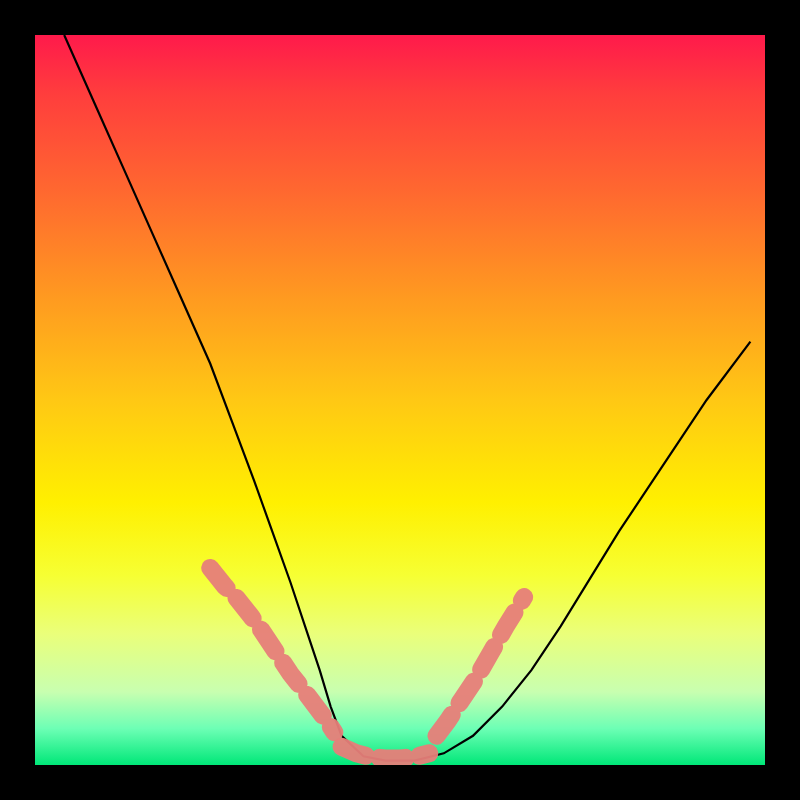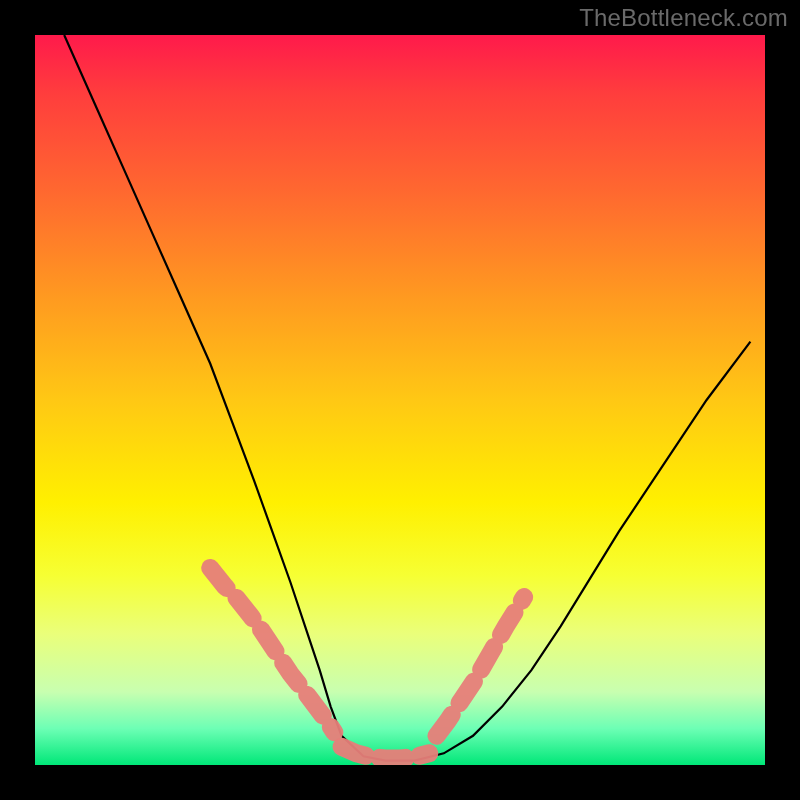--- a/index.html
+++ b/index.html
@@ -43,21 +43,20 @@
   svg.curve {
     position: absolute;
     left: 0; top: 0;
     width: 100%; height: 100%;
   }
 </style>
 </head>
 <body>
 
 <div class="frame">
-  <div class="watermark">TheBottleneck.com</div>
 
   <div class="plot-area">
     <svg class="curve" viewBox="0 0 100 100" preserveAspectRatio="none">
       <g>
           <path d="M4.00 0.00 L8.00 9.00 L12.00 18.00 L16.00 27.00 L20.00 36.00 L24.00 45.00 L27.00 53.00 L30.00 61.00 L32.50 68.00 L35.00 75.00 L37.00 81.00 L39.00 87.00 L40.50 92.00 L42.00 96.00 L45.00 98.80 L48.00 99.40 L52.00 99.40 L56.00 98.40 L60.00 96.00 L64.00 92.00 L68.00 87.00 L72.00 81.00 L76.00 74.50 L80.00 68.00 L86.00 59.00 L92.00 50.00 L98.00 42.00" fill="none" stroke="#000000" stroke-width="0.35" vector-effect="non-scaling-stroke" style="stroke-width:2.2px"></path>
           <path d="M24.00 73.00 L26.00 75.50 L27.50 77.00 L29.50 79.50 L31.00 81.50 L33.00 84.50 L35.00 87.50 L37.00 90.00 L38.50 92.00 L40.00 94.00 L41.00 95.50" fill="none" stroke="#e77f7a" stroke-linecap="round" vector-effect="non-scaling-stroke" style="stroke-width:18px; stroke-dasharray:26 14; opacity:0.95"></path>
           <path d="M42.00 97.50 L44.00 98.40 L46.00 98.90 L48.00 99.10 L50.00 99.10 L52.00 98.90 L54.00 98.40" fill="none" stroke="#e77f7a" stroke-linecap="round" vector-effect="non-scaling-stroke" style="stroke-width:18px; stroke-dasharray:26 14; opacity:0.95"></path>
           <path d="M55.00 96.00 L56.50 94.00 L58.50 91.00 L60.50 88.00 L62.50 84.50 L64.50 81.00 L67.00 77.00" fill="none" stroke="#e77f7a" stroke-linecap="round" vector-effect="non-scaling-stroke" style="stroke-width:18px; stroke-dasharray:26 14; opacity:0.95"></path>
         </g>
     </svg>

